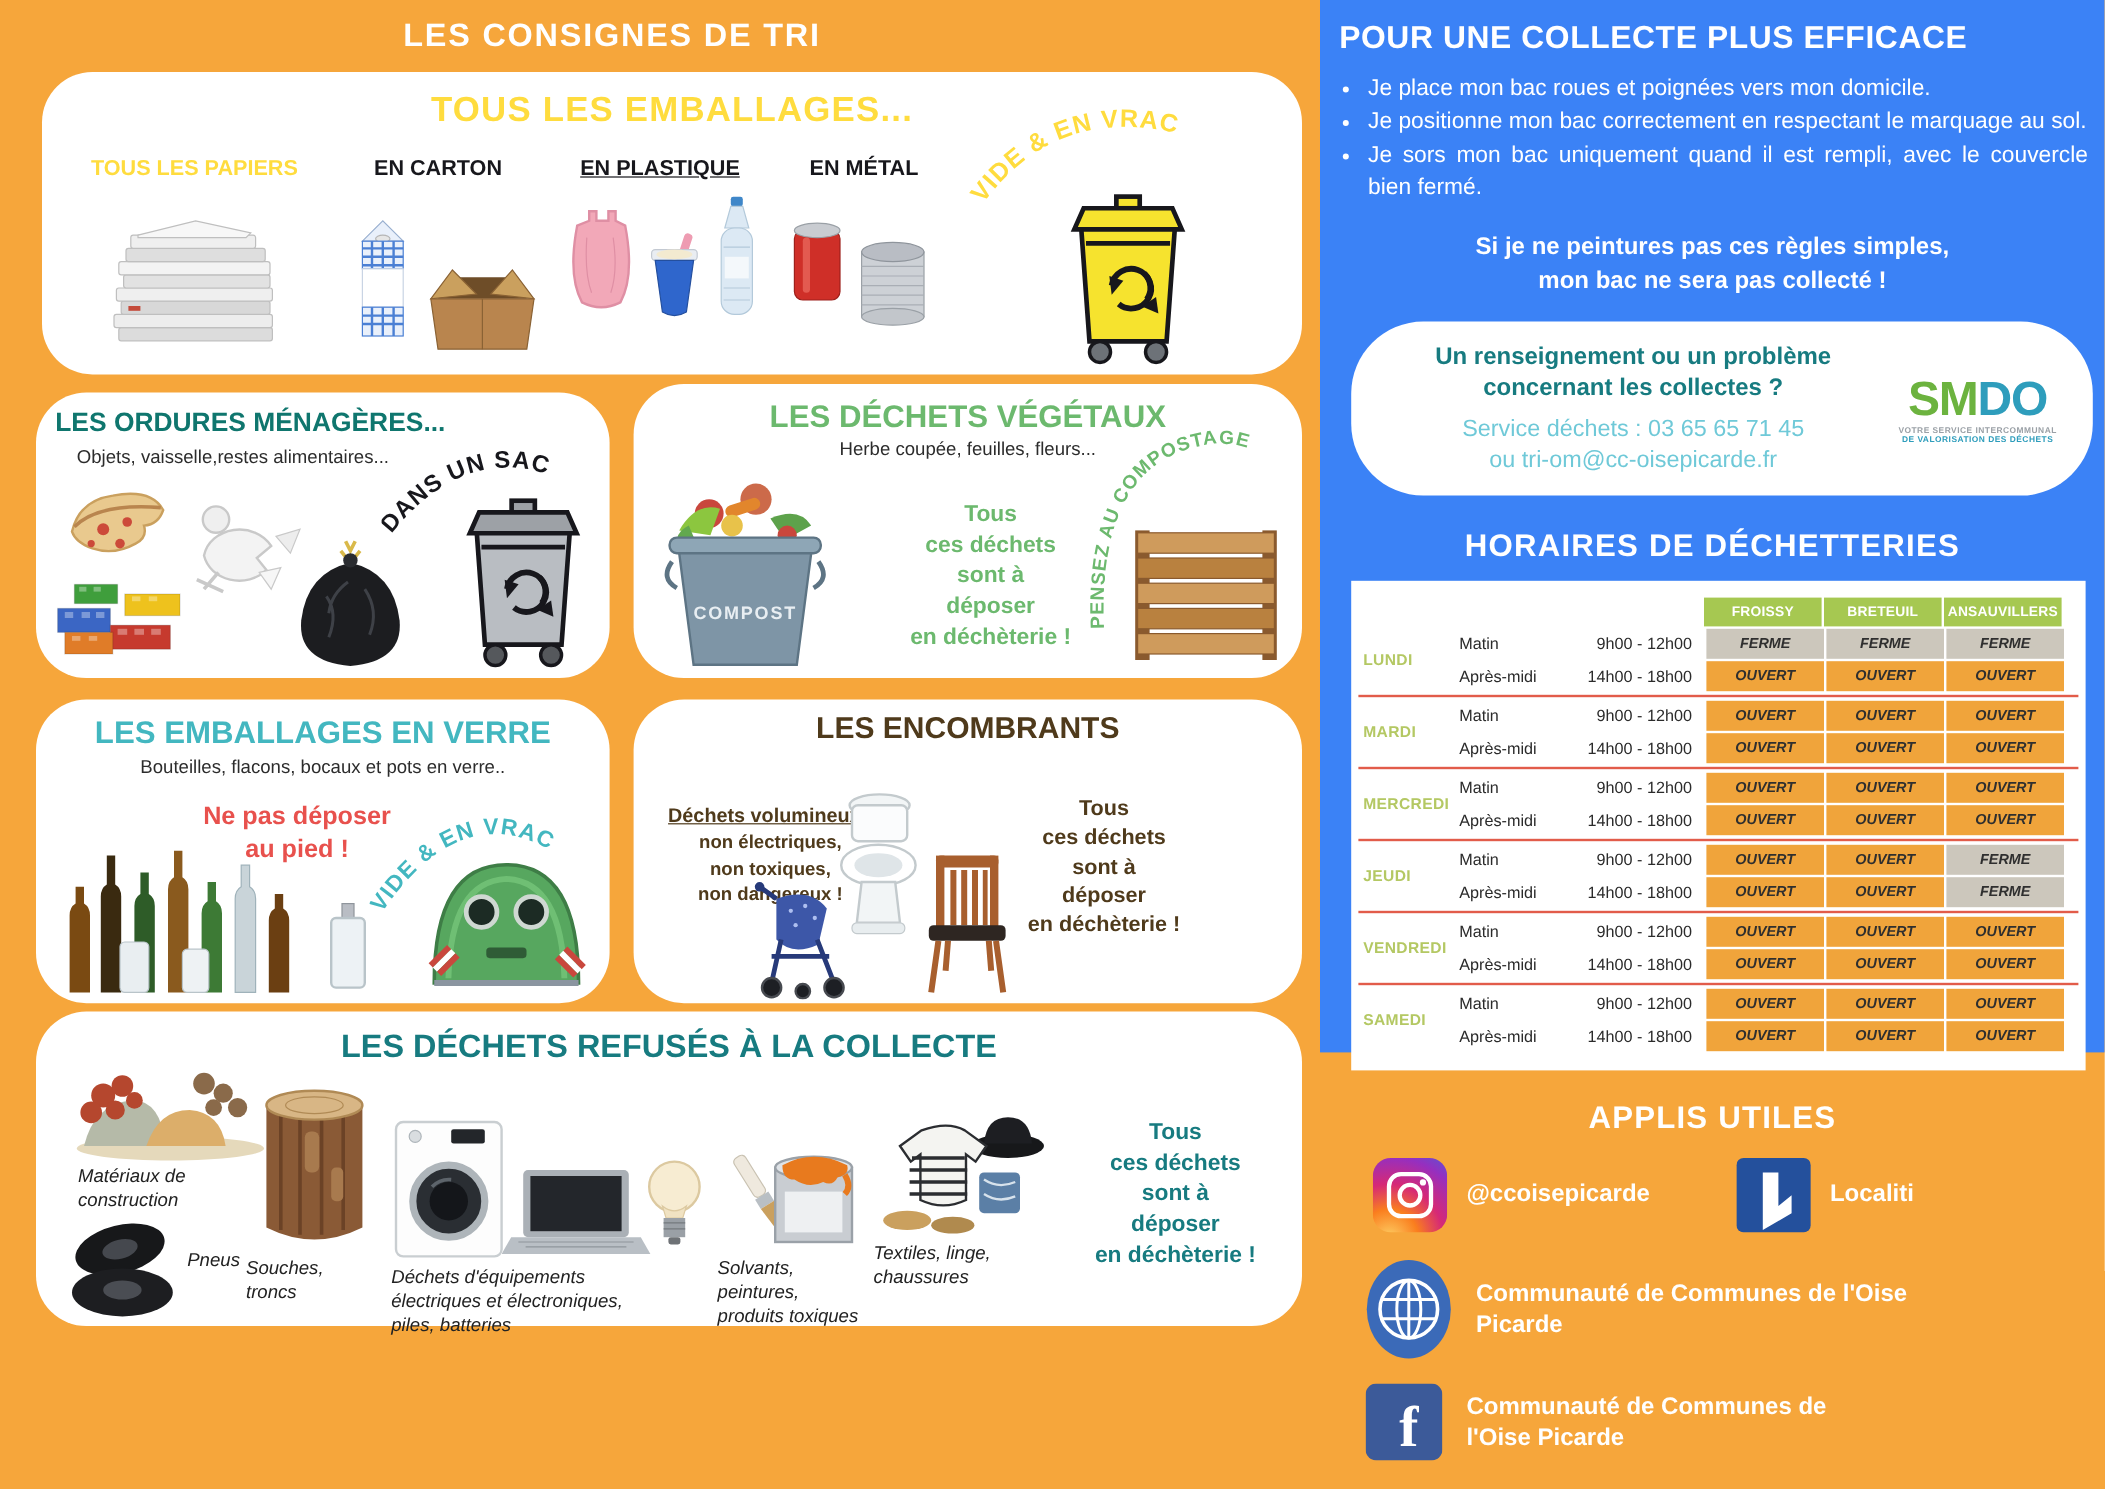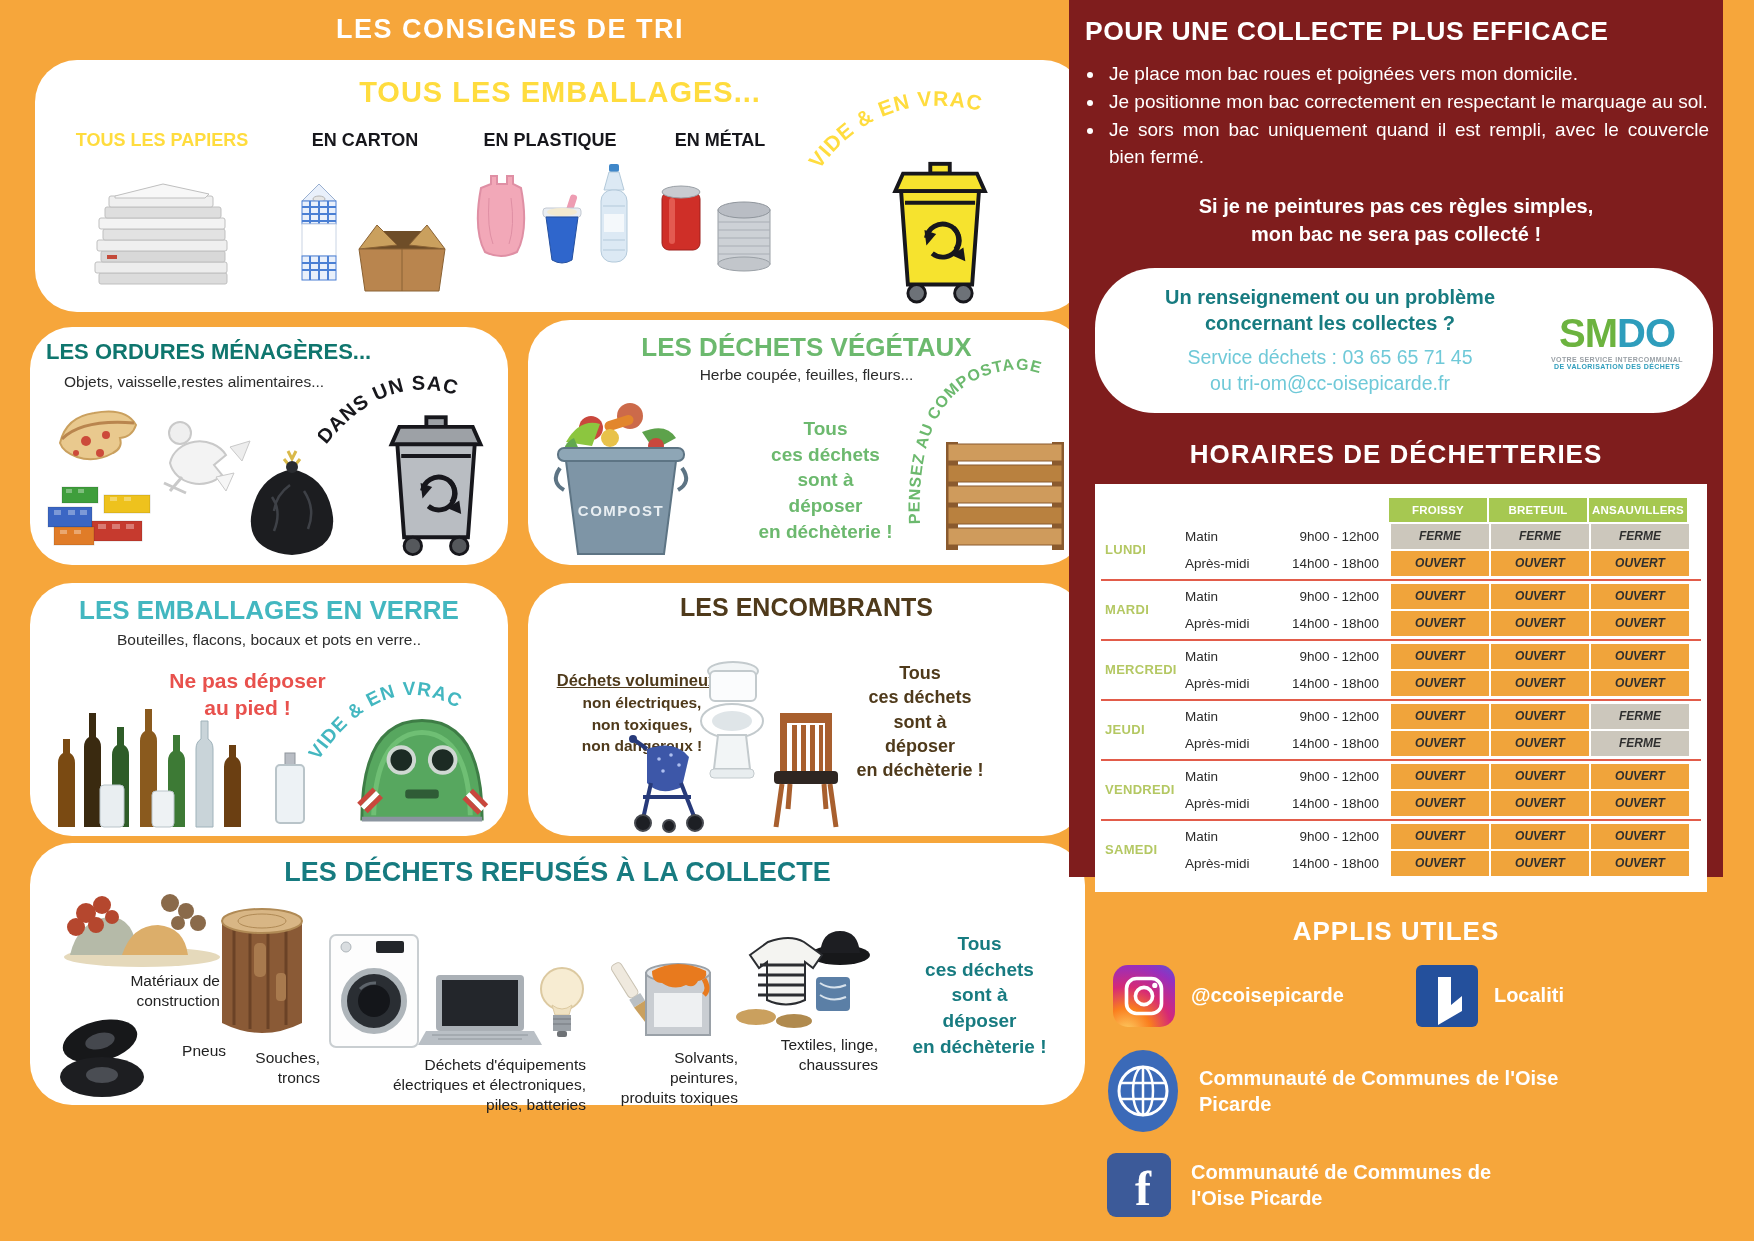--- a/index.html
+++ b/index.html
@@ -41,25 +41,25 @@
   .card-encombrants{left:528px;top:583px;width:557px;height:253px;}
   .enc-title{position:absolute;top:10px;width:100%;text-align:center;font-size:25px;font-weight:800;color:#4F3A1B;}
   .enc-sub{position:absolute;top:46px;width:100%;text-align:center;font-size:15.5px;color:#2c2c2c;}
   .enc-left{position:absolute;left:14px;top:86px;width:200px;text-align:center;color:#4F3A1B;font-weight:800;font-size:15.5px;line-height:1.4;}
   .enc-left .u{text-decoration:underline;font-size:16.5px;}
   .enc-note{position:absolute;left:312px;top:78px;width:160px;text-align:center;color:#4F3A1B;font-weight:800;font-size:18px;line-height:1.35;}
 
   
   .card-refuses{left:30px;top:843px;width:1055px;height:262px;}
   .ref-title{position:absolute;top:14px;width:100%;text-align:center;font-size:27px;font-weight:800;color:#177B80;}
-  .ref-cap{position:absolute;text-align:right;font-size:15.5px;color:#222;line-height:1.3;}
+  .ref-cap{position:absolute;text-align:left;font-size:15.5px;color:#222;line-height:1.3;font-style:italic;}
   .ref-note{position:absolute;left:862px;top:88px;width:175px;text-align:center;color:#177B80;font-weight:800;font-size:19px;line-height:1.35;}
 
   
-  .right{position:absolute;left:1069px;top:0;width:654px;height:877px;background:#7f1d1d;color:#fff;}
+  .right{position:absolute;left:1100px;top:0;width:654px;height:877px;background:#3b82f6;color:#fff;}
   .right-title{margin:16px 10px 0 16px;font-size:26.5px;font-weight:800;letter-spacing:0.5px;}
   .bullets{margin:14px 14px 0 36px;padding:0;}
   .bullets li{font-size:19px;line-height:1.38;text-align:justify;padding-left:4px;margin-bottom:2px;}
   .warning{margin-top:22px;text-align:center;font-weight:800;font-size:20px;line-height:1.4;}
   .pill{margin:20px 10px 0 26px;background:#fff;border-radius:60px;display:flex;align-items:center;padding:16px 16px 16px 28px;}
   .pill-text{flex:1;text-align:center;}
   .pill-q{color:#177B80;font-weight:800;font-size:20px;line-height:1.3;}
   .pill-contact{color:#6FC9D8;font-size:19.5px;margin-top:8px;line-height:1.35;}
   .smdo{width:160px;text-align:center;}
   .smdo-word{font-size:40px;font-weight:800;letter-spacing:-1px;}
@@ -99,21 +99,21 @@
 
 <div class="poster">
 
   <div class="left">
     <div class="main-title">LES CONSIGNES DE TRI</div>
 
     <section class="card card-emballages">
       <div class="emb-title">TOUS LES EMBALLAGES...</div>
       <div class="cat yellow" style="left:22px;top:70px;width:210px;">TOUS LES PAPIERS</div>
       <div class="cat" style="left:250px;top:70px;width:160px;">EN CARTON</div>
-      <div class="cat" style="left:425px;top:70px;width:180px;">EN PLASTIQUE</div>
+      <div class="cat" style="left:425px;top:70px;width:180px;text-decoration:underline;">EN PLASTIQUE</div>
       <div class="cat" style="left:615px;top:70px;width:140px;">EN MÉTAL</div>
 
       <svg class="fig" style="left:50px;top:105px;" width="155" height="130" viewBox="0 0 155 130">
         <g stroke="#bfbfbf" stroke-width="1">
           <rect x="14" y="108" width="128" height="11" rx="2" fill="#dcdcdc"></rect>
           <rect x="10" y="97" width="132" height="11" rx="2" fill="#ededed"></rect>
           <rect x="16" y="86" width="124" height="11" rx="2" fill="#d8d8d8"></rect>
           <rect x="12" y="75" width="130" height="11" rx="2" fill="#efefef"></rect>
           <rect x="18" y="64" width="122" height="11" rx="2" fill="#e2e2e2"></rect>
           <rect x="14" y="53" width="126" height="11" rx="2" fill="#f3f3f3"></rect>

